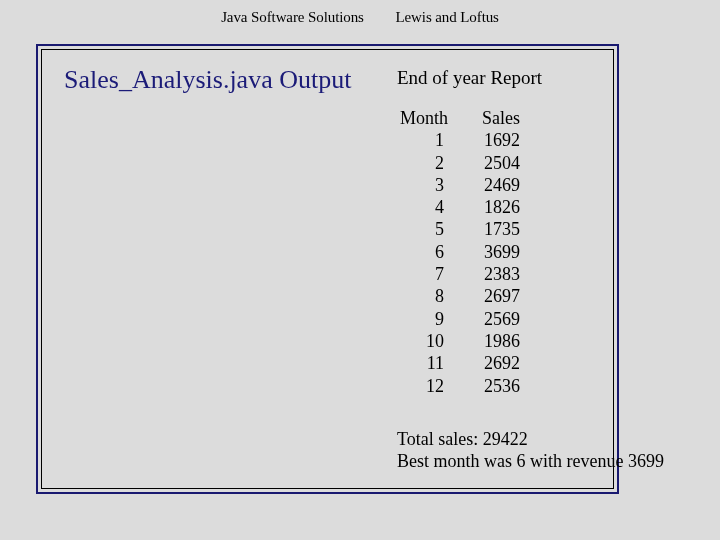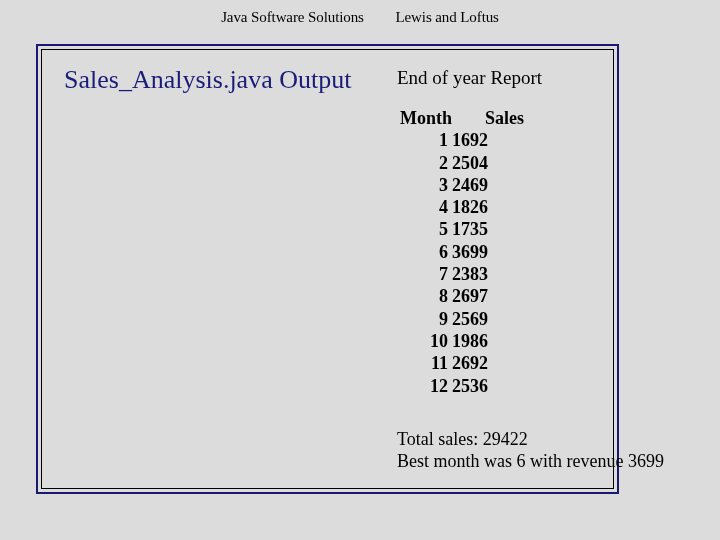--- a/index.html
+++ b/index.html
@@ -96,34 +96,34 @@
   .report-table {
     margin-top: 17px;
     font-family: "Liberation Serif", "DejaVu Serif", serif;
     font-size: 18px;
     line-height: 22.3px;
     border-collapse: collapse;
   }
   .report-table th,
   .report-table td {
     padding: 0;
-    font-weight: bold;
+    font-weight: normal;
     white-space: nowrap;
     margin-left: 18px;
   }
   .report-table th.col-month,
   .report-table td.col-month {
     width: 44px;
     text-align: right;
     padding-right: 4px;
   }
   .report-table th.col-sales,
   .report-table td.col-sales {
     width: 62px;
-    text-align: left;
+    text-align: right;
   }
   .report-table th.col-month {
     text-align: left;
     padding-left: 3px;
     padding-right: 0;
   }
   .report-table th.col-sales {
     text-align: right;
     padding-left: 10px;
   }

